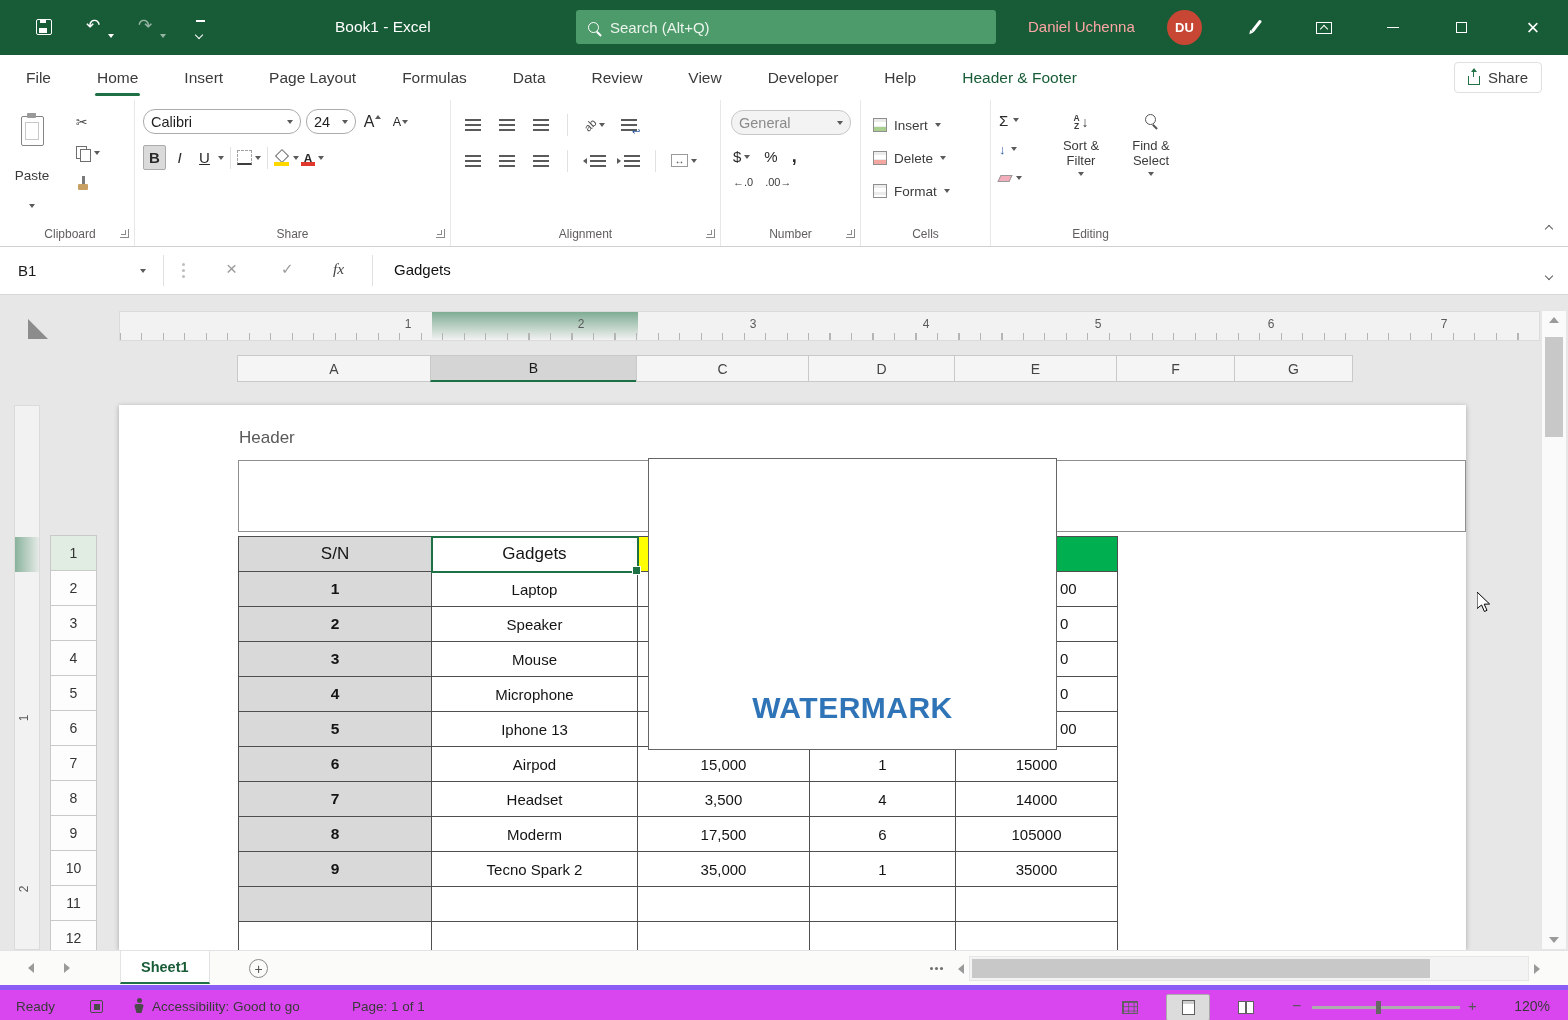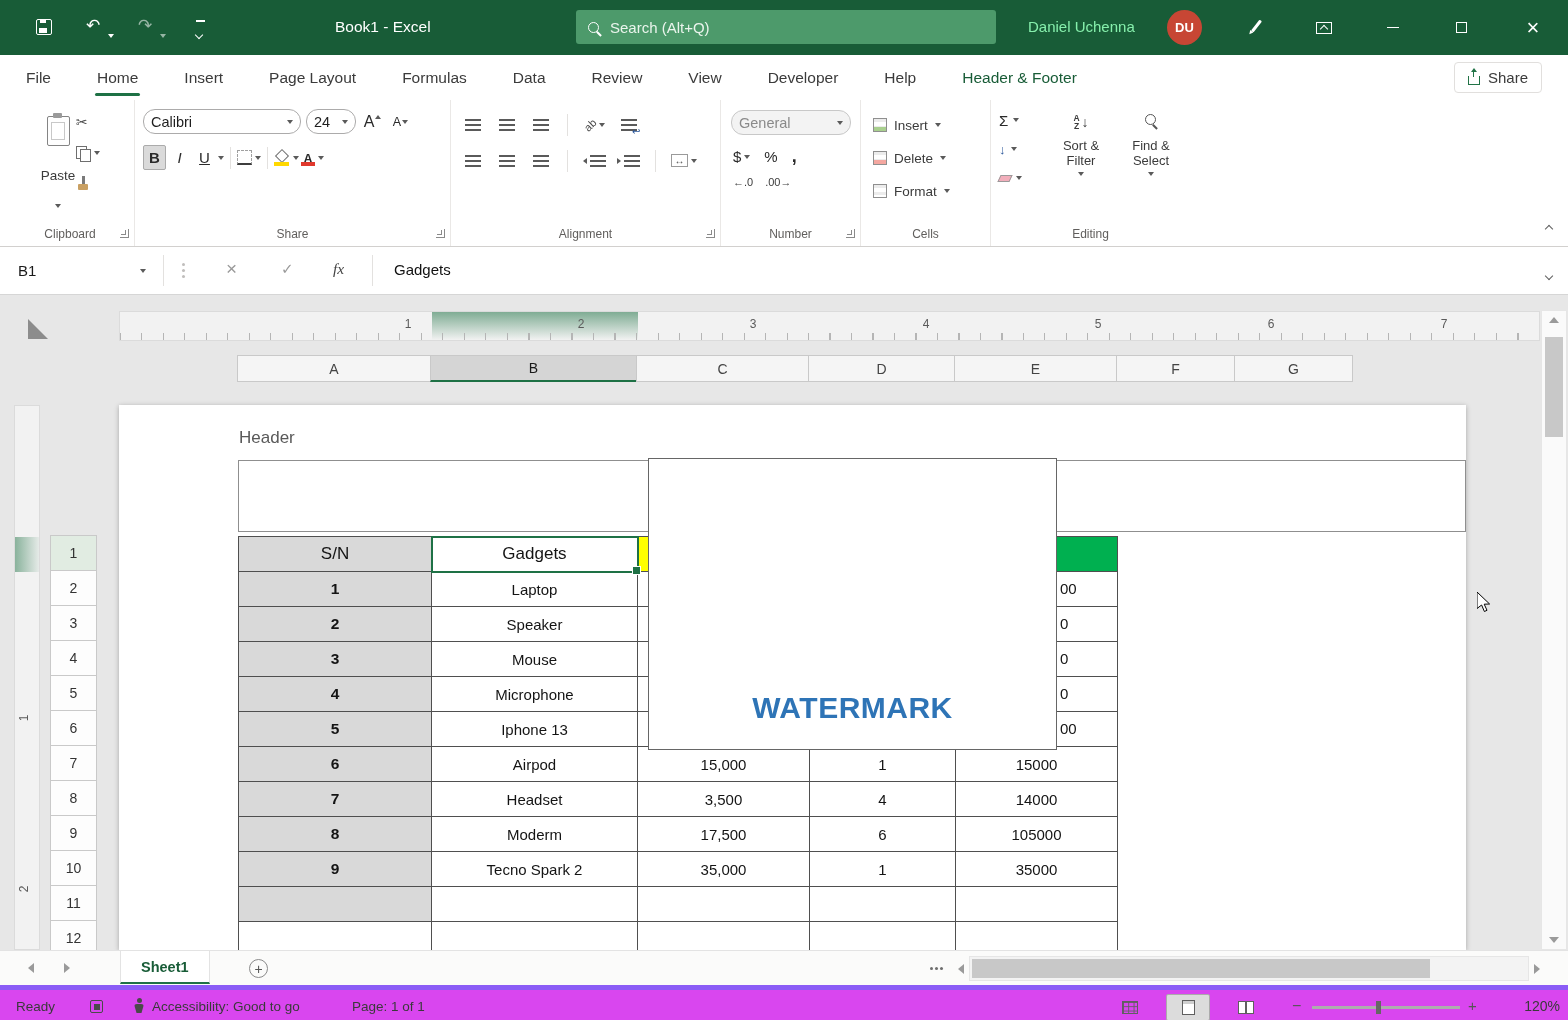--- a/index.html
+++ b/index.html
@@ -18,21 +18,21 @@
 .dim { opacity:.55; }
 .qat-bar { display:block; width:9px; height:1.5px; background:#fff; margin-bottom:2px; }
 .chev { display:inline-block; width:6px; height:6px; border-right:1.6px solid #fff; border-bottom:1.6px solid #fff; transform:rotate(45deg); }
 .chev.dark { border-color:#5f5f5f; }
 .chev.up { transform:rotate(-135deg); }
 .dd { width:0; height:0; border-left:3.5px solid transparent; border-right:3.5px solid transparent; border-top:4px solid #5a5a5a; display:inline-block; }
 .dd.white { border-top-color:#fff; }
 .search { position:absolute; left:576px; top:10px; width:420px; height:34px; background:#4D9A6B; border-radius:3px; display:flex; align-items:center; padding:0 12px; gap:11px; color:#EAF4EC; font-size:15px; }
 .i-mag-w { width:11px; height:11px; border:1.8px solid #fff; border-radius:50%; position:relative; flex:none; }
 .i-mag-w::after { content:""; position:absolute; width:1.8px; height:6px; background:#fff; left:9px; top:8px; transform:rotate(-45deg); }
-.uname { position:absolute; left:1028px; top:18px; color:#86efac; font-size:15px; }
+.uname { position:absolute; left:1028px; top:18px; color:#fca5a5; font-size:15px; }
 .avatar { position:absolute; left:1167px; top:10px; width:35px; height:35px; border-radius:50%; background:#C74634; color:#fff; font-size:13px; font-weight:700; display:flex; align-items:center; justify-content:center; }
 .i-pen { position:absolute; left:1255px; top:19px; width:3px; height:14px; background:#fff; border-radius:1px; transform:rotate(38deg); }
 .i-pen::after { content:""; position:absolute; left:-1px; top:14px; border-left:2.5px solid transparent; border-right:2.5px solid transparent; border-top:4px solid #fff; }
 .i-ropt { position:absolute; left:1316px; top:22px; width:16px; height:12px; border:1.5px solid #fff; }
 .i-ropt::after { content:""; position:absolute; left:4px; top:2.5px; width:5px; height:5px; border-left:1.5px solid #fff; border-top:1.5px solid #fff; transform:rotate(45deg); }
 .winbtn { position:absolute; top:0; width:46px; height:55px; display:flex; align-items:center; justify-content:center; color:#fff; }
 .i-min { width:12px; height:1.6px; background:#fff; }
 .i-max { width:11px; height:11px; border:1.5px solid #fff; }
 .i-close::before { content:"×"; font-size:22px; font-weight:300; }
 
@@ -46,21 +46,21 @@
 .i-share::before { content:""; position:absolute; left:4px; top:-6px; width:1.5px; height:7px; background:#217346; }
 .i-share::after { content:""; position:absolute; left:1.8px; top:-8px; border-left:3px solid transparent; border-right:3px solid transparent; border-bottom:4px solid #217346; }
 
 
 .ribbon { position:relative; height:147px; background:#fff; border-bottom:1px solid #D2D0CE; display:flex; padding-left:6px; }
 .rg { position:relative; flex:none; height:100%; }
 .rg + .rg { border-left:1px solid #EAE8E6; }
 .glabel { position:absolute; bottom:5px; left:0; right:0; text-align:center; font-size:12px; color:#605E5C; }
 .launch { position:absolute; right:5px; bottom:8px; width:9px; height:9px; border-right:1.2px solid #8a8a8a; border-bottom:1.2px solid #8a8a8a; }
 .launch::after { content:""; position:absolute; left:1px; top:1px; width:4px; height:4px; border-right:1.2px solid #8a8a8a; border-bottom:1.2px solid #8a8a8a; }
-.paste-big { position:absolute; left:26px; top:8px; width:52px; height:106px; display:flex; flex-direction:column; align-items:center; justify-content:space-between; padding:8px 0 6px; font-size:13.5px; color:#3b3b3b; }
+.paste-big { position:absolute; left:0; top:8px; width:52px; height:106px; display:flex; flex-direction:column; align-items:center; justify-content:space-between; padding:8px 0 6px; font-size:13.5px; color:#3b3b3b; }
 .i-clipb { width:23px; height:30px; border:1.5px solid #848484; border-radius:2px; background:#FEFEFE; position:relative; }
 .i-clipb::before { content:""; position:absolute; left:5px; top:-4px; width:9px; height:5px; background:#9a9a9a; border-radius:1px; }
 .i-clipb::after { content:""; position:absolute; left:3px; top:5px; width:12px; height:16px; background:#fff; border:1px solid #C8C8C8; }
 .clip-mini { position:absolute; left:70px; top:12px; display:flex; flex-direction:column; gap:11px; }
 .mini-b { display:flex; align-items:center; gap:5px; height:20px; }
 .i-sciss::before { content:"✂"; font-size:14px; color:#4a4a4a; }
 .i-copy { position:relative; width:13px; height:15px; }
 .i-copy::before,.i-copy::after { content:""; position:absolute; width:9px; height:11px; border:1.2px solid #6e6e6e; background:#fff; }
 .i-copy::before { left:0; top:0; } .i-copy::after { left:3.5px; top:3.5px; }
 .i-brush { position:relative; width:14px; height:16px; }
@@ -197,21 +197,21 @@
 .vb.pressed { background:#DCDCDC; }
 .i-vn { width:16px; height:13px; border:1px solid #5f5f5f; background-image:linear-gradient(to right,#5f5f5f 1px,transparent 1px),linear-gradient(to bottom,#5f5f5f 1px,transparent 1px); background-size:5.3px 4.3px; }
 .i-vp { width:13px; height:15px; border:1px solid #5f5f5f; background:#fff; box-shadow:inset 0 3px 0 #cfcfcf; }
 .i-vbrk { width:16px; height:13px; border:1px solid #5f5f5f; background:linear-gradient(to right,#fff 46%,#5f5f5f 46% 54%,#fff 54%); }
 .zoom-minus { position:absolute; left:1292px; top:7px; font-size:16px; color:#555; }
 .zoom-minus::before { content:"−"; }
 .zoom-track { position:absolute; left:1312px; top:16px; width:148px; height:3px; background:#ADADAD; }
 .zoom-thumb { position:absolute; left:64px; top:-5px; width:5px; height:13px; background:#666; }
 .zoom-plus { position:absolute; left:1468px; top:7px; font-size:15px; color:#555; }
 .zoom-plus::before { content:"+"; }
-.sb-zoom { position:absolute; right:8px; top:8px; font-size:14px; }
+.sb-zoom { position:absolute; right:18px; top:8px; font-size:14px; }
 .cursor { position:absolute; left:1477px; top:592px; z-index:50; }
 </style>
 </head>
 <body>
 
 <div class="titlebar">
   <span class="i-save"></span>
   <span class="tb-abs i-undo" style="left:86px"></span>
   <span class="tb-abs" style="left:108px;top:24px"><span class="dd white"></span></span>
   <span class="tb-abs i-redo dim" style="left:138px"></span>

